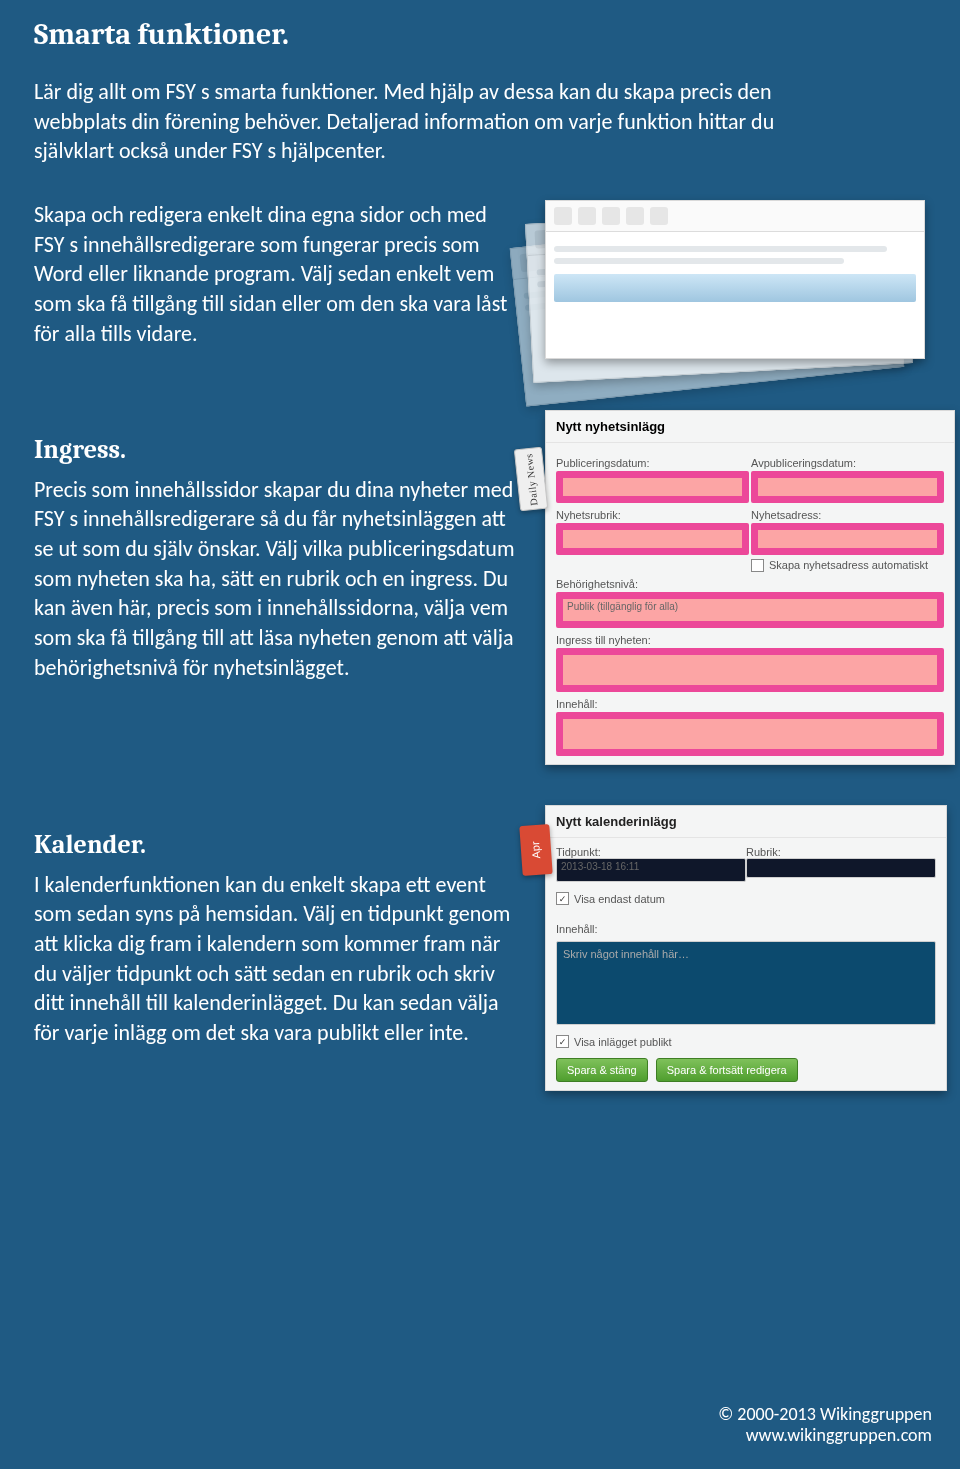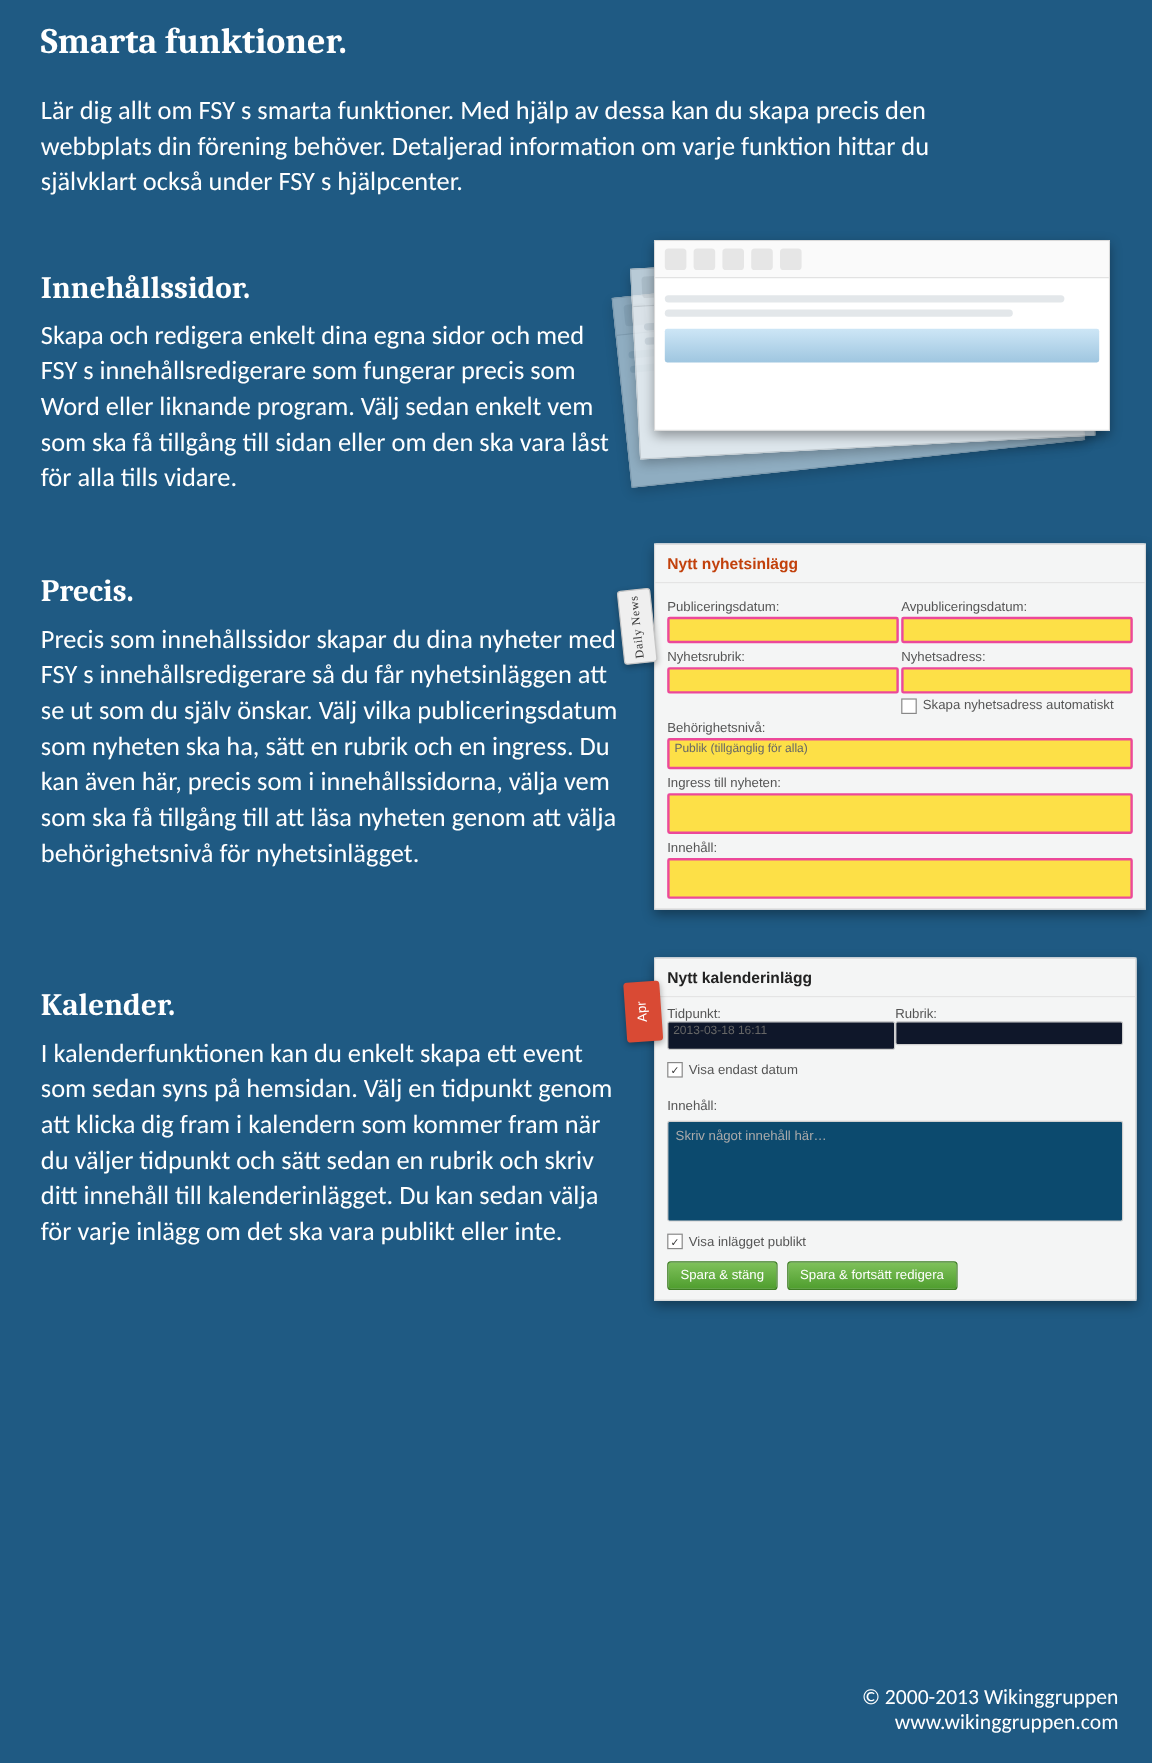--- a/index.html
+++ b/index.html
@@ -39,24 +39,24 @@
   .ed .area{height:110px;background:#fff;padding:8px}
   .ed .area .line{height:6px;background:#e3e7ea;border-radius:3px;margin:6px 0}
   .ed .area .pic{height:28px;background:linear-gradient(180deg,#cde6f6,#9fc6e0);border-radius:2px;margin-top:10px}
   .ed-stack{position:relative;width:400px;height:170px}
   .ed-stack .behind{position:absolute;left:-16px;top:14px;transform:rotate(-3deg);opacity:.7}
   .ed-stack .behind2{position:absolute;left:-28px;top:28px;transform:rotate(-6deg);opacity:.5}
   .ed-stack .front{position:absolute;left:0;top:0}
 
   
   .ny{width:410px}
-  .ny .hdr{font:700 13px Arial;color:#c2410c;padding:8px 10px;border-bottom:1px solid #e4e4e4}
+  .ny .hdr{font:700 13px Arial;color:#000000;padding:8px 10px;border-bottom:1px solid #e4e4e4}
   .ny .rows{padding:8px 10px}
   .ny label{display:block;font:11px Arial;color:#555;margin:6px 0 2px}
-  .ny .inp{height:18px;background:#fde047;border:2px solid #ec4899;border-radius:2px}
+  .ny .inp{height:18px;background:#fca5a5;border:7px solid #ec4899;border-radius:2px}
   .ny .twocol{display:flex;gap:2px}
   .ny .twocol > div{flex:1}
   .ny .chk{display:flex;gap:5px;align-items:flex-start;font:11px Arial;color:#555;margin-top:4px}
   .ny .chk .box{width:11px;height:11px;border:1px solid #888;background:#fff}
   .news-badge{
     position:absolute;left:-28px;top:38px;width:26px;height:60px;
     background:#efefef;border:1px solid #c6c6c6;border-radius:3px;
     display:flex;align-items:center;justify-content:center;
     transform:rotate(-6deg);box-shadow:0 2px 5px rgba(0,0,0,.3)
   }
@@ -94,21 +94,20 @@
 </head>
 <body>
 
 <div class="page">
 
   <h1 class="main">Smarta funktioner.</h1>
   <p class="lead">Lär dig allt om FSY s smarta funktioner. Med hjälp av dessa kan du skapa precis den webbplats din förening behöver. Detaljerad information om varje funktion hittar du självklart också under FSY s hjälpcenter.</p>
 
   <div class="sect">
     <div class="txt">
-      <h2>Innehållssidor.</h2>
       <p class="body">Skapa och redigera enkelt dina egna sidor och med FSY s innehållsredigerare som fungerar precis som Word eller liknande program. Välj sedan enkelt vem som ska få tillgång till sidan eller om den ska vara låst för alla tills vidare.</p>
     </div>
     <div class="img">
       <div class="ed-stack">
         <div class="shot ed behind2">
             <div class="shot-inner">
               <div class="tb">
                 <span></span>
                 <span></span>
                 <span></span>
@@ -147,21 +146,21 @@
                 <div class="pic"></div>
               </div>
             </div>
           </div>
       </div>
     </div>
   </div>
 
   <div class="sect">
     <div class="txt">
-      <h2>Precis.</h2>
+      <h2>Ingress.</h2>
       <p class="body">Precis som innehållssidor skapar du dina nyheter med FSY s innehållsredigerare så du får nyhetsinläggen att se ut som du själv önskar. Välj vilka publiceringsdatum som nyheten ska ha, sätt en rubrik och en ingress. Du kan även här, precis som i innehållssidorna, välja vem som ska få tillgång till att läsa nyheten genom att välja behörighetsnivå för nyhetsinlägget.</p>
     </div>
     <div class="img">
       <div class="ny-wrap">
         <div class="news-badge">
             <span>Daily News</span>
           </div>
         <div class="shot ny">
           <div class="shot-inner">
             <div class="hdr">Nytt nyhetsinlägg</div>

